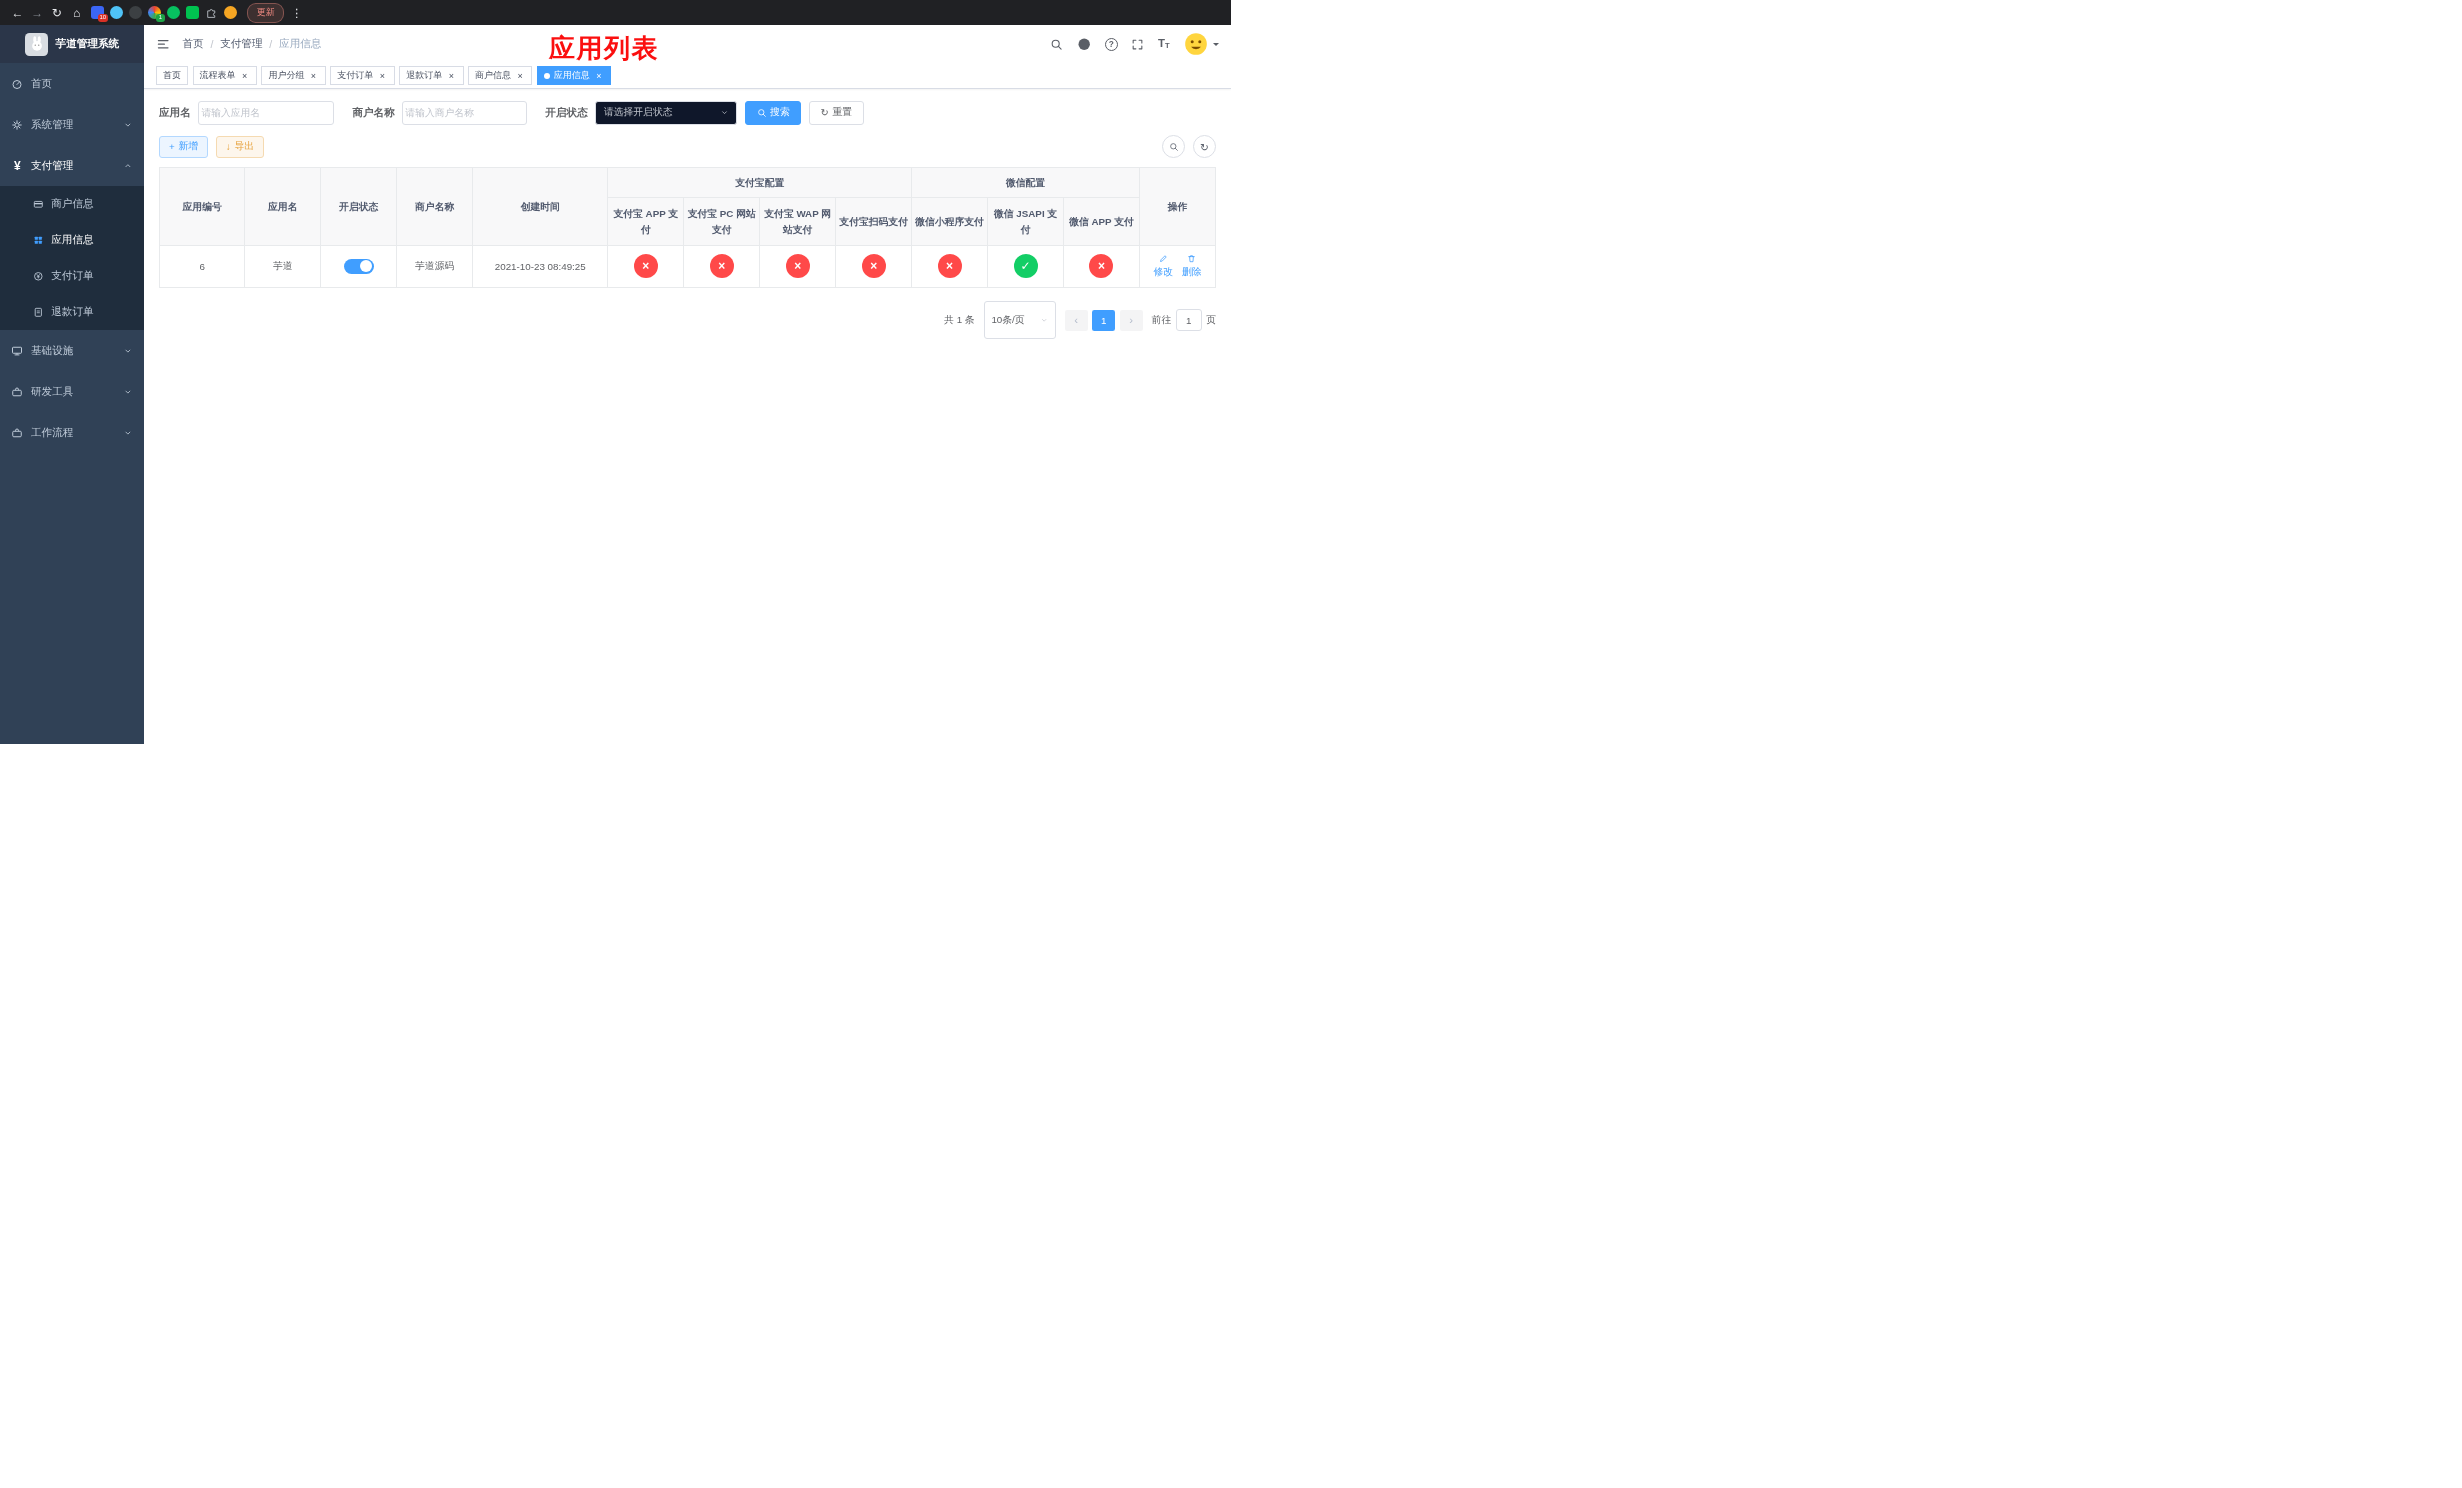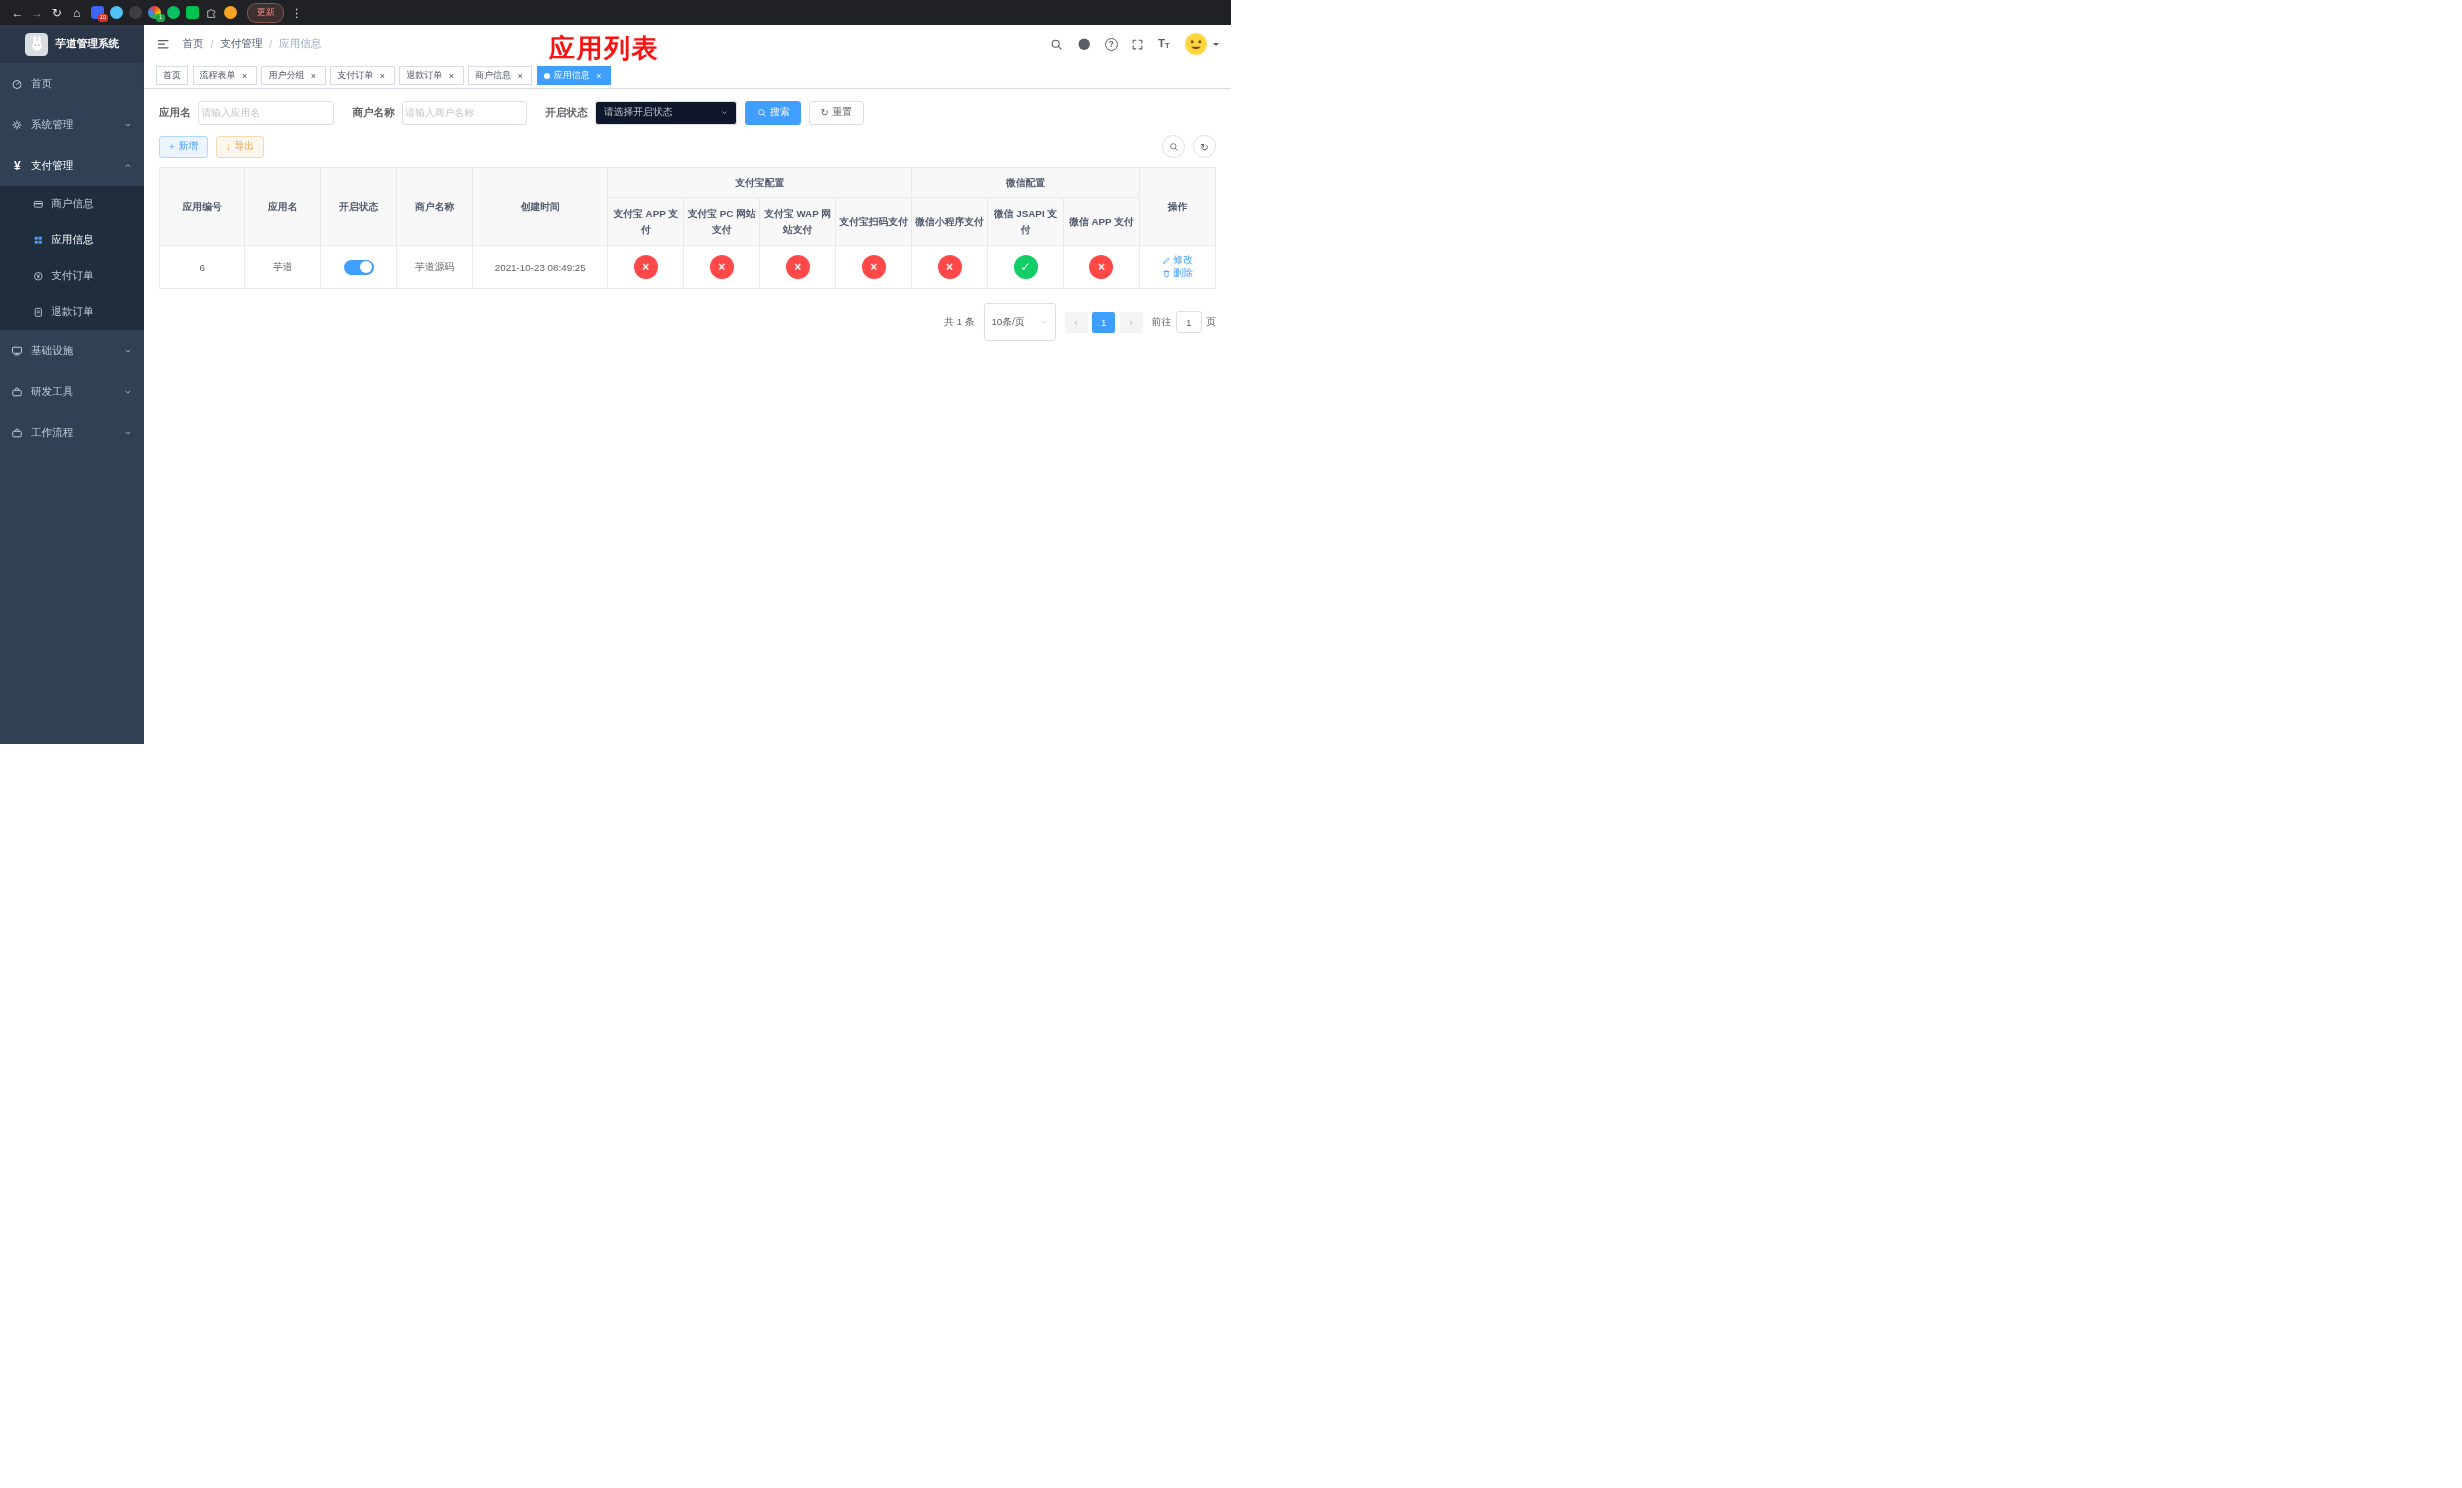--- a/index.html
+++ b/index.html
@@ -110,21 +110,21 @@
   th{background:#f8f8f9;color:#515a6e;font-weight:bold;padding:6.8px 3px;line-height:1.6;}
   tr.group-row th{padding:6.8px 3px;}
   tr.sub-row th{padding:7.6px 2.3px;}
   td{padding:8.3px 3px;height:42px;}
   .switch{width:30px;height:15px;border-radius:7.6px;background:var(--accent);position:relative;display:inline-block;cursor:pointer;vertical-align:middle;}
   .switch::after{content:"";position:absolute;top:1.5px;right:1.5px;width:12px;height:12px;border-radius:50%;background:#fff;}
   .circle{width:24px;height:24px;border-radius:50%;display:inline-flex;align-items:center;justify-content:center;
           color:#fff;font-size:12px;font-weight:bold;line-height:1;}
   .circle.red{background:var(--danger);}
   .circle.green{background:var(--success);}
-  .op-link{color:var(--accent);display:inline-flex;align-items:center;gap:2.3px;margin:0 4.5px;cursor:pointer;white-space:nowrap;}
+  .op-link{color:var(--accent);display:inline-flex;align-items:center;gap:2.3px;margin:0 4.5px;cursor:pointer;white-space:nowrap;flex-direction:column;}
 
   
   .pagination{display:flex;align-items:center;justify-content:flex-end;gap:9px;margin-top:13.6px;font-size:9.8px;color:#606266;}
   .page-size{height:38px;min-width:72px;border:0.8px solid #dcdfe6;border-radius:3px;padding:0 6.8px;background:#fff;
              display:flex;align-items:center;justify-content:space-between;gap:7.6px;cursor:pointer;}
   .pg-btn{min-width:23px;height:21px;border-radius:2.3px;background:#f4f4f5;color:#b4bccc;font-size:11.4px;
           display:flex;align-items:center;justify-content:center;cursor:pointer;}
   .pg-cur{min-width:23px;height:21px;border-radius:2.3px;background:var(--accent);color:#fff;font-size:9.8px;
           display:flex;align-items:center;justify-content:center;cursor:pointer;}
   .goto-input{width:26px;height:22px;border:0.8px solid #dcdfe6;border-radius:3px;text-align:center;font-size:9.8px;

